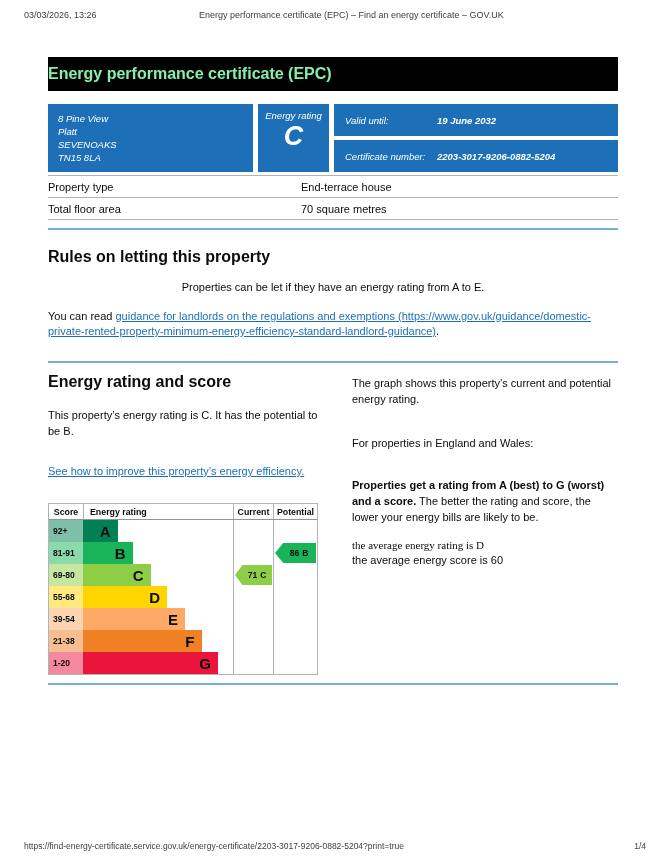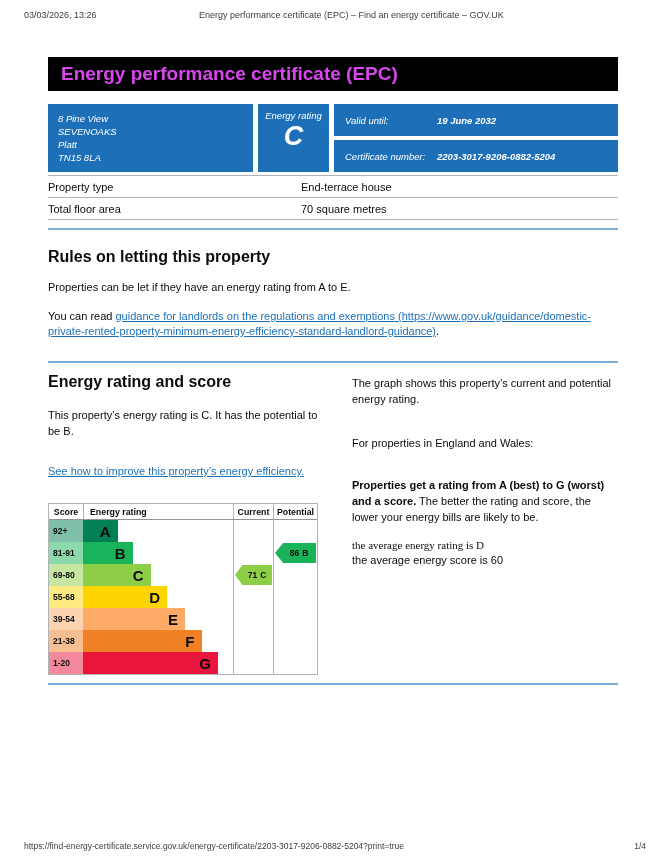--- a/index.html
+++ b/index.html
@@ -9,21 +9,21 @@
 
   
   .meta-header { position:absolute; top:10px; left:24px; right:24px; display:flex; align-items:baseline; font-size:9px; color:#3d3d3d; }
   .meta-date { flex:none; }
   .meta-title { flex:1; text-align:center; padding-right:40px; }
   .meta-footer { position:absolute; bottom:14px; left:24px; right:24px; display:flex; justify-content:space-between; font-size:8.5px; color:#3d3d3d; }
 
   .content { position:absolute; top:57px; left:48px; width:570px; }
 
   
-  .banner { background:#000; color:#d946ef; height:34px; line-height:34px; font-size:19px; font-weight:bold; padding-left:13px; }
+  .banner { background:#000; color:#86efac; height:34px; line-height:34px; font-size:16px; font-weight:bold; }
 
   
   .summary-box { margin-top:13px; display:flex; gap:5px; height:68px;font-style:italic; }
   .panel { background:#1d70b8; color:#fff; }
   .panel-address { width:205px; padding:8px 10px; font-size:9.5px; line-height:13px; }
   .panel-rating { width:71px; text-align:center; padding-top:6px; }
   .panel-rating .rating-label { font-size:9.5px; }
   .panel-rating .rating-letter { font-size:27px; font-weight:bold; line-height:30px; }
   .panel-right { flex:1; display:flex; flex-direction:column; gap:4px; background:#fff; }
   .panel-row { flex:1; background:#1d70b8; color:#fff; display:flex; align-items:center; padding-left:11px; font-size:9.5px; }
@@ -36,21 +36,21 @@
   .prop-label { width:253px; flex:none; }
   .prop-value { flex:1; }
 
   hr.blue { border:none; border-top:2px solid #79aed6; margin:8px 0 0 0; }
 
   h2.section-heading { font-size:16px; font-weight:bold; color:#0b0c0c; }
   .bodytext { font-size:11px; line-height:15px; color:#0b0c0c; }
   a.gov-link { color:#1d70b8; text-decoration:underline; }
 
   .rules-section { margin-top:18px; }
-  .rules-section .p1 { margin-top:14px; }
+  .rules-section .p1 { margin-top:14px;text-align:center; }
   .rules-section .p2 { margin-top:14px; }
   .rules-section + hr.blue { margin-top:22px; }
 
   .two-col { display:flex; margin-top:10px; }
   .col-left { width:270px; flex:none; }
   .col-right { width:266px; margin-left:34px; flex:none; }
   .col-left .intro { margin-top:16px; line-height:16px; }
   .col-left .improve { display:inline-block; margin-top:24px; line-height:16px; }
   .col-right .gp1 { margin-top:2px; line-height:16px; }
   .col-right .gp2 { margin-top:26px; line-height:16px; }
@@ -87,22 +87,22 @@
     <span class="meta-title">Energy performance certificate (EPC) – Find an energy certificate – GOV.UK</span>
   </div>
 
   <div class="content">
 
     <div class="banner">Energy performance certificate (EPC)</div>
 
     <div class="summary-box">
       <div class="panel panel-address">
         <div>8 Pine View</div>
+        <div>Platt</div>
         <div>SEVENOAKS</div>
-        <div>Platt</div>
         <div>TN15 8LA</div>
       </div>
       <div class="panel panel-rating">
         <div class="rating-label">Energy rating</div>
         <div class="rating-letter">C</div>
       </div>
       <div class="panel-right">
         <div class="panel-row">
           <span class="lbl">Valid until:</span>
           <span class="val">19 June 2032</span>

